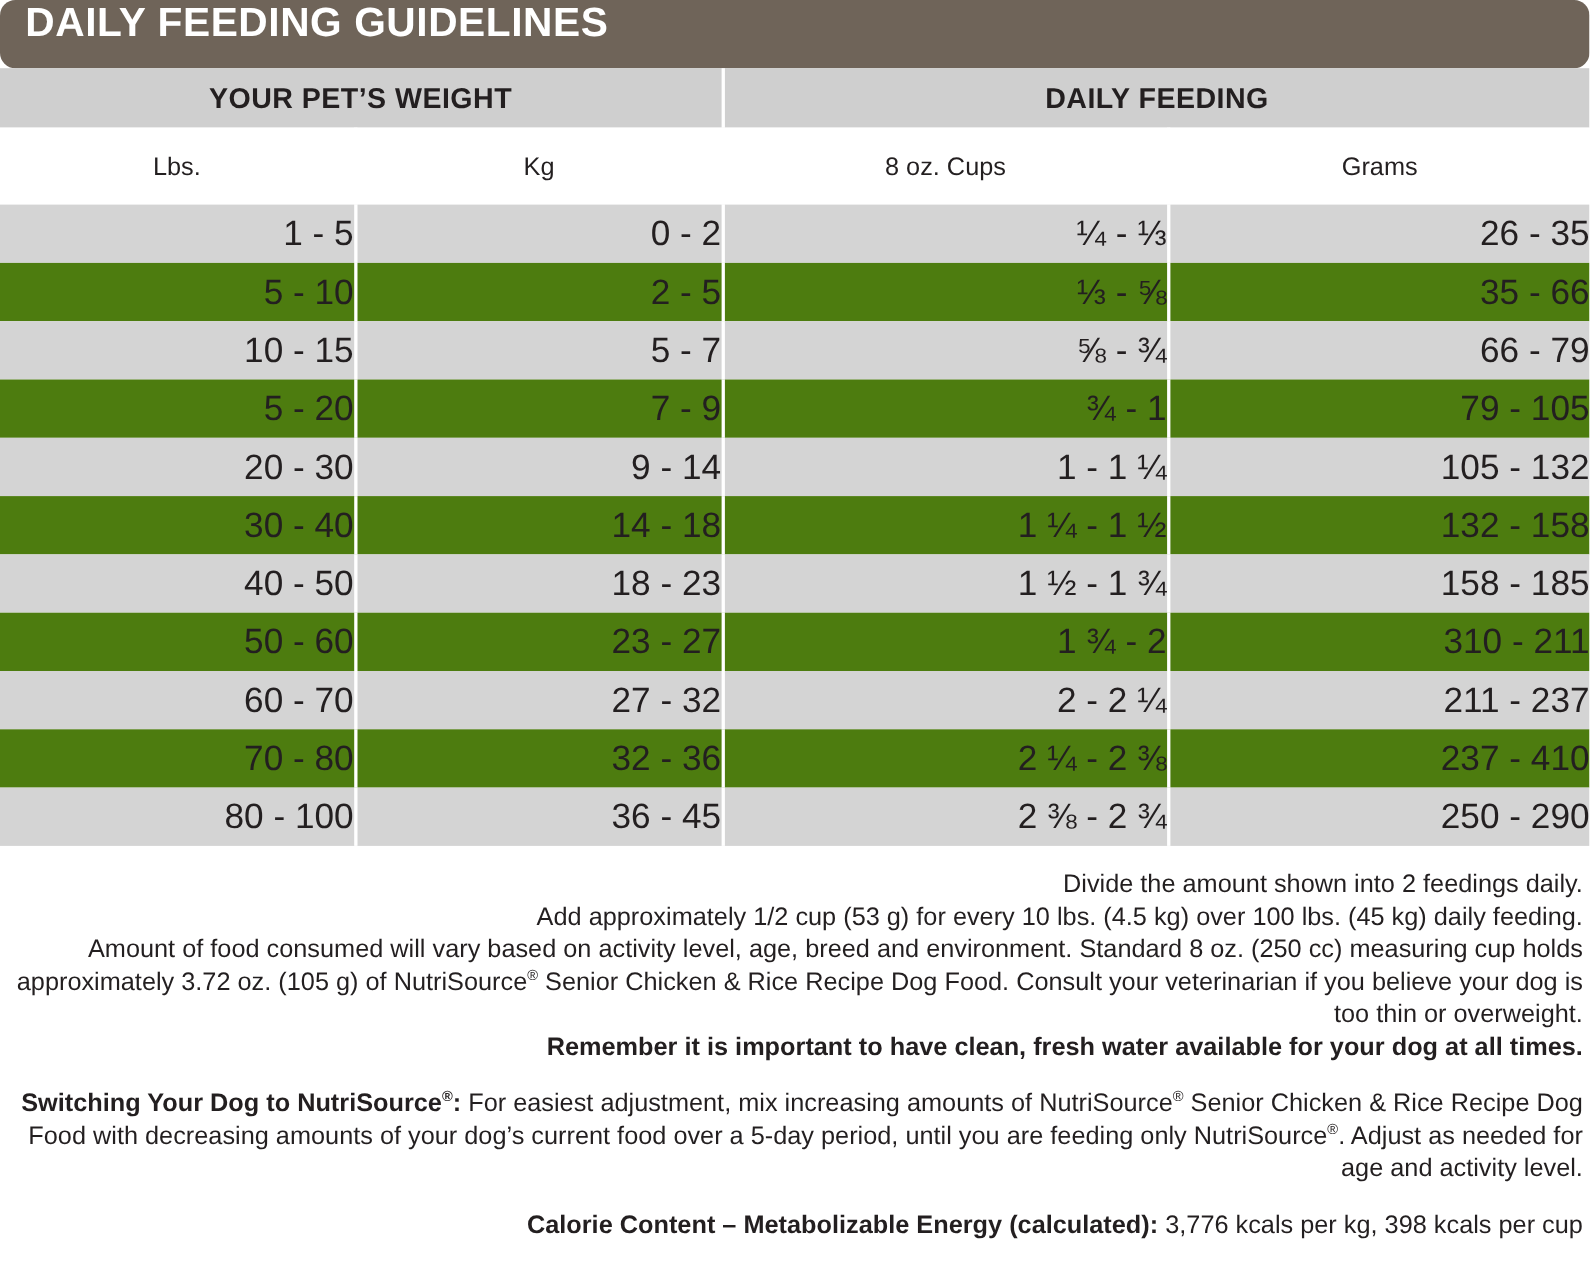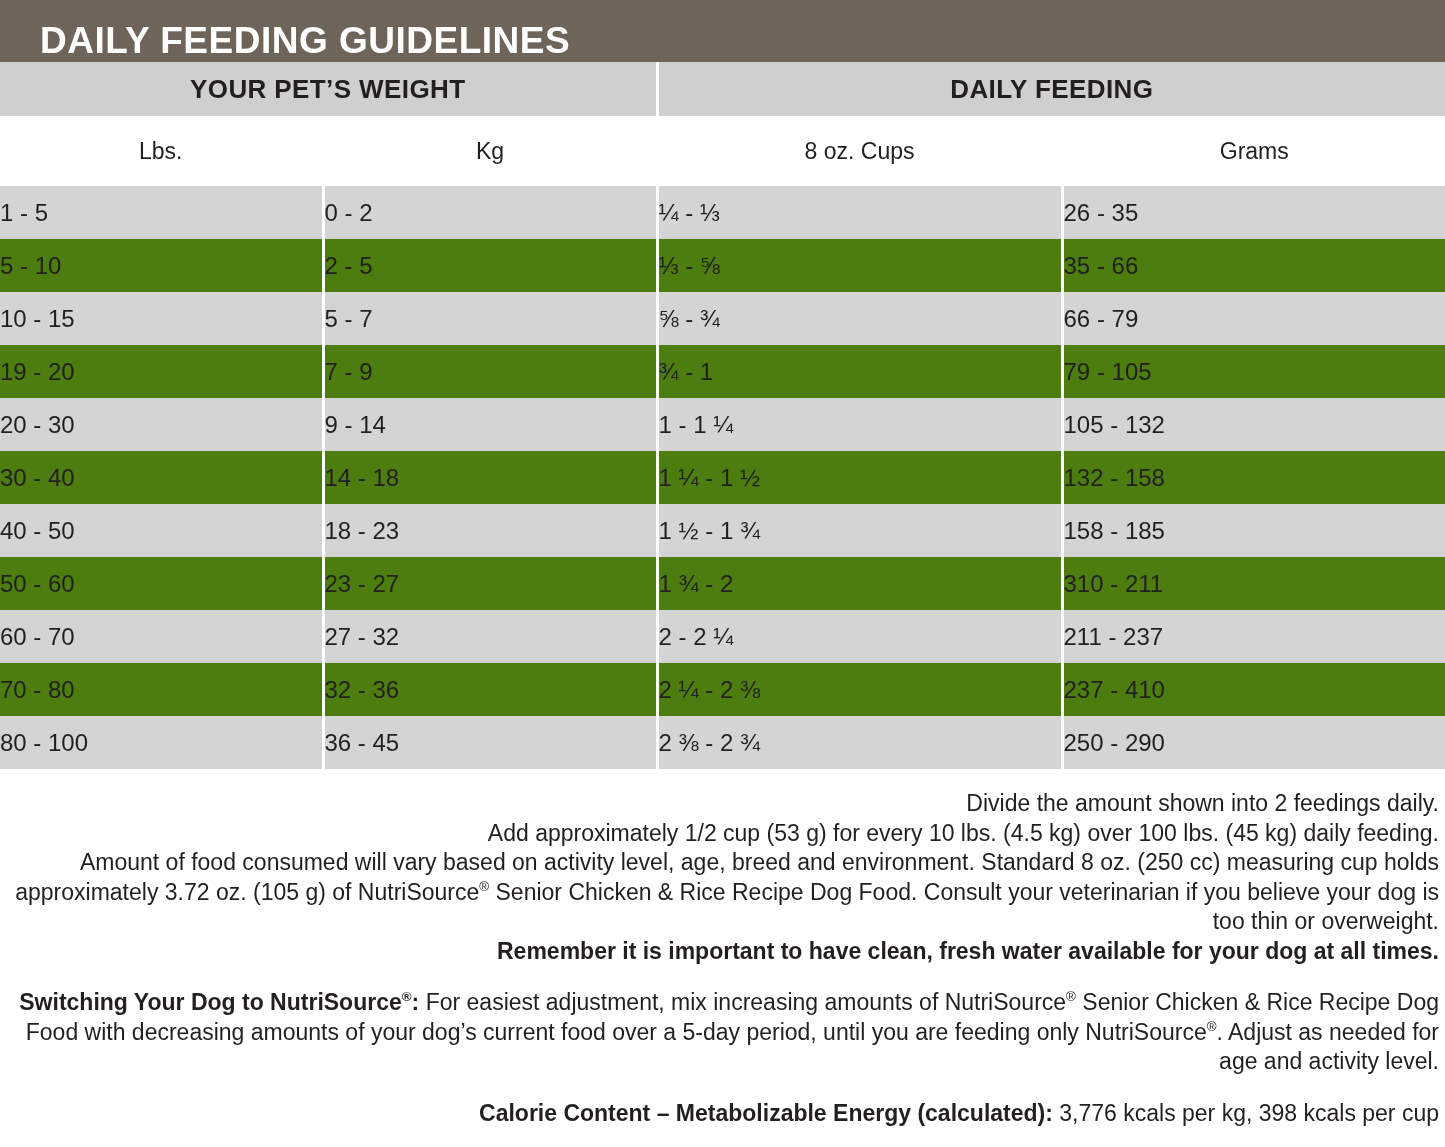--- a/index.html
+++ b/index.html
@@ -16,23 +16,24 @@
   }
   .sheet {
     width: 1445px;
     box-sizing: border-box;
   }
   
   .title-bar {
     background: #6f6459;
     height: 62px;
     display: flex;
-    align-items: flex-end;
-    padding-left: 40px;
+    align-items: flex-start;
+    padding-left: 23px;
     box-sizing: border-box;
+    border-radius: 14px;
   }
   .title-bar .title-text {
     color: #ffffff;
     font-size: 37px;
     font-weight: bold;
     letter-spacing: 0.5px;
   }
   
   table.feeding {
     border-collapse: collapse;
@@ -64,22 +65,22 @@
     color: #231f20;
   }
   .row-shade td {
     background: #d4d4d4;
   }
   .row-plain td {
     background: #4d7c0f;
   }
   .feeding td.cell {
     height: 53px;
-    text-align: left;
-    font-size: 24px;
+    text-align: right;
+    font-size: 32px;
     color: #231f20;
     vertical-align: middle;
   }
   
   .sep {
     border-right: 3px solid #ffffff;
   }
   
   col.c1 { width: 323px; }
   col.c2 { width: 334px; }
@@ -157,21 +158,21 @@
         <td class="cell sep">⅓ - ⅝</td>
         <td class="cell">35 - 66</td>
       </tr>
       <tr class="row-shade">
         <td class="cell sep">10 - 15</td>
         <td class="cell sep">5 - 7</td>
         <td class="cell sep">⅝ - ¾</td>
         <td class="cell">66 - 79</td>
       </tr>
       <tr class="row-plain">
-        <td class="cell sep">19 - 20</td>
+        <td class="cell sep">5 - 20</td>
         <td class="cell sep">7 - 9</td>
         <td class="cell sep">¾ - 1</td>
         <td class="cell">79 - 105</td>
       </tr>
       <tr class="row-shade">
         <td class="cell sep">20 - 30</td>
         <td class="cell sep">9 - 14</td>
         <td class="cell sep">1 - 1 ¼</td>
         <td class="cell">105 - 132</td>
       </tr>

